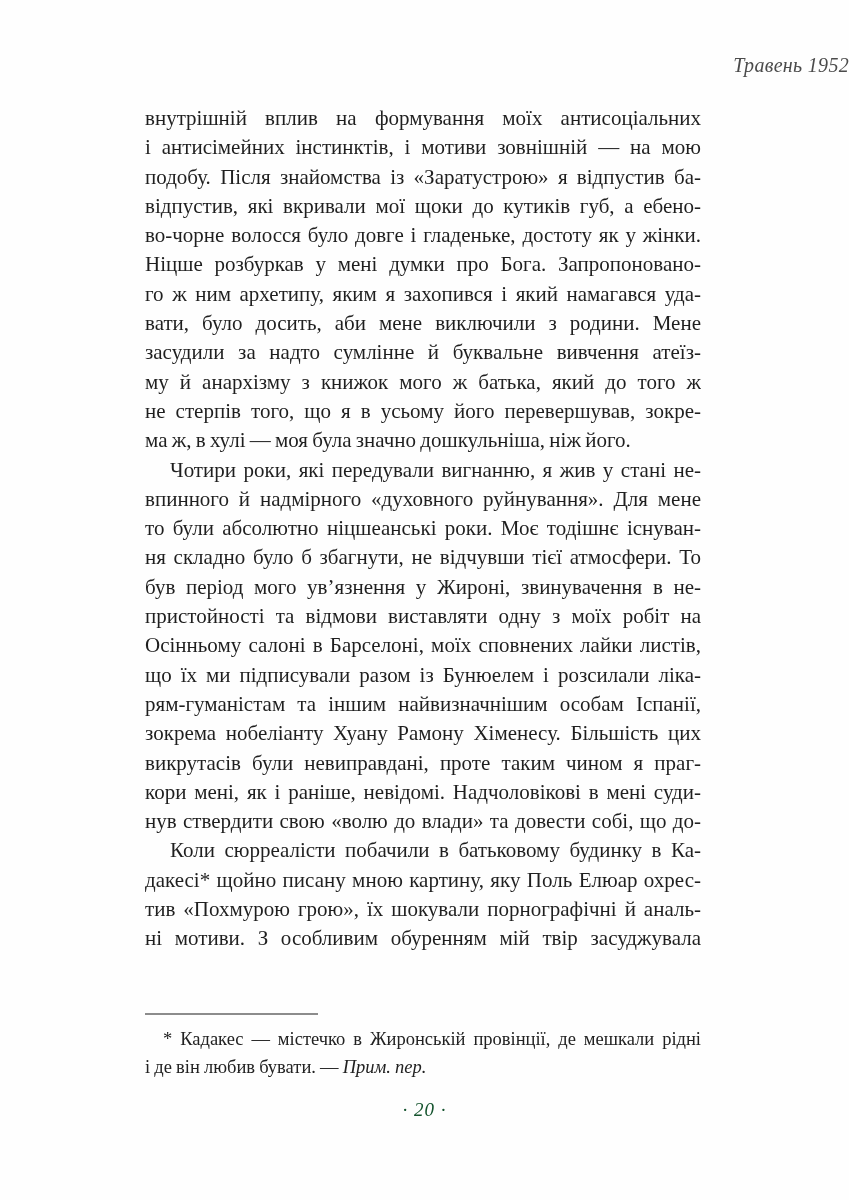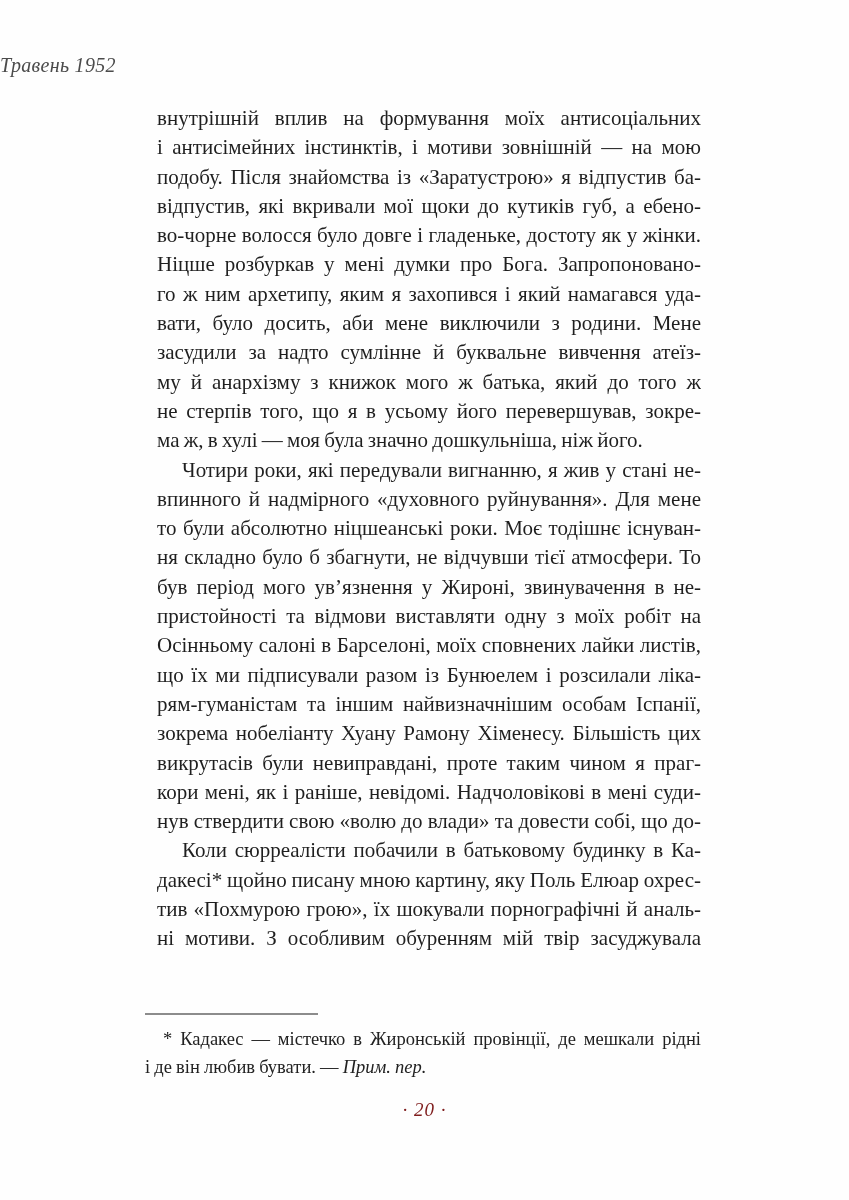--- a/index.html
+++ b/index.html
@@ -14,21 +14,21 @@
     background: #fefefe;
     font-family: "Liberation Serif", "DejaVu Serif", serif;
     color: #1f1f1f;
     overflow: hidden;
   }
   .running-header {
     position: absolute;
     top: 52px;
     left: 0;
     width: 100%;
-    text-align: left;
+    text-align: right;
     font-style: italic;
     font-size: 20px;
     line-height: 26px;
     color: #4b4b4b;
     letter-spacing: 0.3px;
   }
   .body-text {
     position: absolute;
     left: 145px;
     top: 104px;
@@ -38,21 +38,20 @@
     word-spacing: -1px;
     color: #1f1f1f;
   }
   .para { margin: 0; }
   .line {
     text-align: justify;
     text-align-last: justify;
     height: 29.3px;
     overflow: hidden;
     white-space: normal;
-    margin-left: 12px;
   }
   .line.endline {
     text-align-last: left;
   }
   .para.indent .line:first-child {
     text-indent: 25px;
   }
   .footnote-rule {
     position: absolute;
     left: 145px;
@@ -86,21 +85,21 @@
   .fn-italic { font-style: italic; }
   .page-number {
     position: absolute;
     top: 1097px;
     left: 0;
     width: 100%;
     text-align: center;
     font-style: italic;
     font-size: 19px;
     line-height: 26px;
-    color: #7f1d1d;
+    color: #14532d;
     letter-spacing: 1px;
   }
 </style>
 </head>
 <body>
 
 <div class="page">
 
   <div class="running-header">Травень 1952</div>
 

